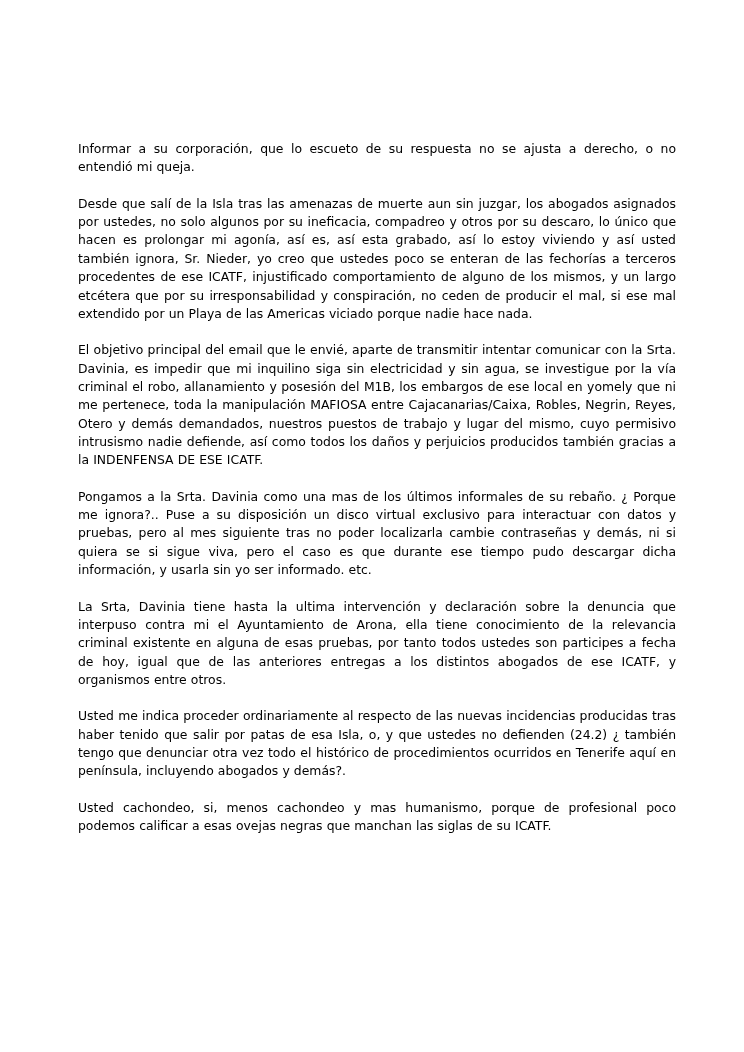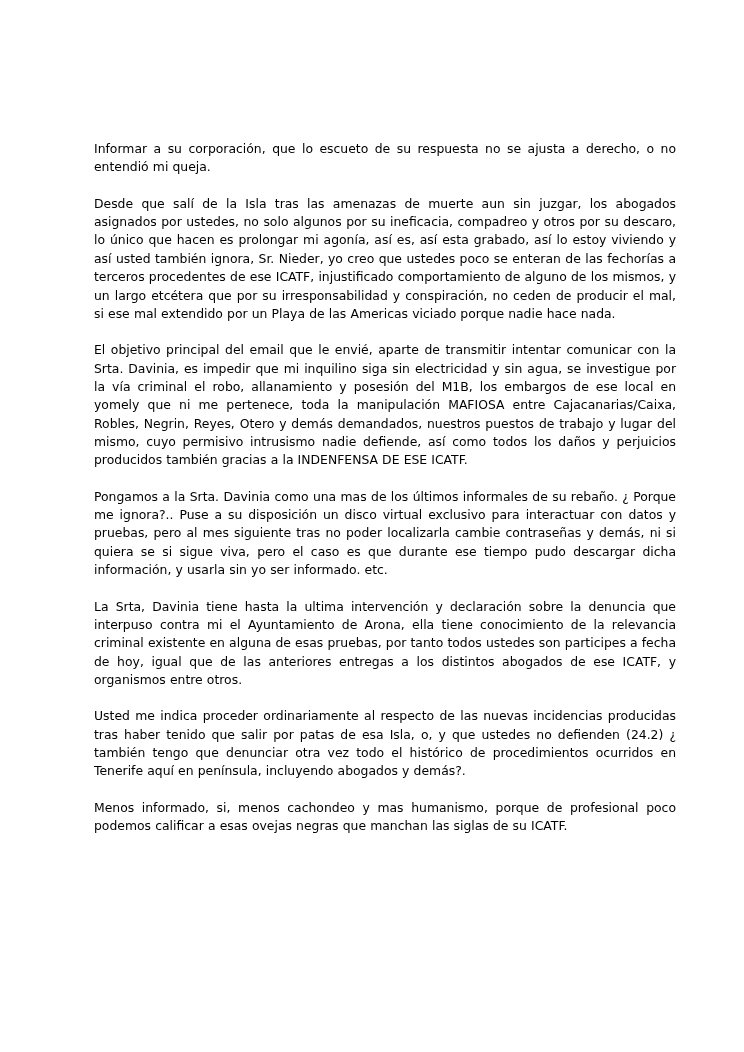--- a/index.html
+++ b/index.html
@@ -17,21 +17,21 @@
     box-sizing: border-box;
     width: 744px;
     height: 1052px;
     padding: 140px 68px 40px 78px;
     background: #ffffff;
   }
   .doc-body {
     width: 598px;
   }
   p.para {
-    margin: 0 0 18px 16px;
+    margin: 0 0 18px 0;
     font-size: 12.4px;
     line-height: 1.48;
     text-align: justify;
     text-justify: inter-word;
     word-spacing: 0.2px;
     color: #000000;
   }
   p.para:last-child {
     margin-bottom: 0;
   }
@@ -40,15 +40,15 @@
 <body>
 
 <div class="page">
   <div class="doc-body">
     <p class="para">Informar a su corporación, que lo escueto de su respuesta no se ajusta a derecho, o no entendió mi queja.</p>
     <p class="para">Desde que salí de la Isla tras las amenazas de muerte aun sin juzgar, los abogados asignados por ustedes, no solo algunos por su ineficacia, compadreo y otros por su descaro, lo único que hacen es prolongar mi agonía, así es, así esta grabado, así lo estoy viviendo y así usted también ignora, Sr. Nieder, yo creo que ustedes poco se enteran de las fechorías a terceros procedentes de ese ICATF, injustificado comportamiento de alguno de los mismos, y un largo etcétera que por su irresponsabilidad y conspiración, no ceden de producir el mal, si ese mal extendido por un Playa de las Americas viciado porque nadie hace nada.</p>
     <p class="para">El objetivo principal del email que le envié, aparte de transmitir intentar comunicar con la Srta. Davinia, es impedir que mi inquilino siga sin electricidad y sin agua, se investigue por la vía criminal el robo, allanamiento y posesión del M1B, los embargos de ese local en yomely que ni me pertenece, toda la manipulación MAFIOSA entre Cajacanarias/Caixa, Robles, Negrin, Reyes, Otero y demás demandados, nuestros puestos de trabajo y lugar del mismo, cuyo permisivo intrusismo nadie defiende, así como todos los daños y perjuicios producidos también gracias a la INDENFENSA DE ESE ICATF.</p>
     <p class="para">Pongamos a la Srta. Davinia como una mas de los últimos informales de su rebaño. ¿ Porque me ignora?.. Puse a su disposición un disco virtual exclusivo para interactuar con datos y pruebas, pero al mes siguiente tras no poder localizarla cambie contraseñas y demás, ni si quiera se si sigue viva, pero el caso es que durante ese tiempo pudo descargar dicha información, y usarla sin yo ser informado. etc.</p>
     <p class="para">La Srta, Davinia tiene hasta la ultima intervención y declaración sobre la denuncia que interpuso contra mi el Ayuntamiento de Arona, ella tiene conocimiento de la relevancia criminal existente en alguna de esas pruebas, por tanto todos ustedes son participes a fecha de hoy, igual que de las anteriores entregas a los distintos abogados de ese ICATF, y organismos entre otros.</p>
     <p class="para">Usted me indica proceder ordinariamente al respecto de las nuevas incidencias producidas tras haber tenido que salir por patas de esa Isla, o, y que ustedes no defienden (24.2) ¿ también tengo que denunciar otra vez todo el histórico de procedimientos ocurridos en Tenerife aquí en península, incluyendo abogados y demás?.</p>
-    <p class="para">Menos informado, si, menos cachondeo y mas humanismo, porque de profesional poco podemos calificar a esas ovejas negras que manchan las siglas de su ICATF.</p>
+    <p class="para">Usted cachondeo, si, menos cachondeo y mas humanismo, porque de profesional poco podemos calificar a esas ovejas negras que manchan las siglas de su ICATF.</p>
   </div>
 </div>
 
 </body></html>

